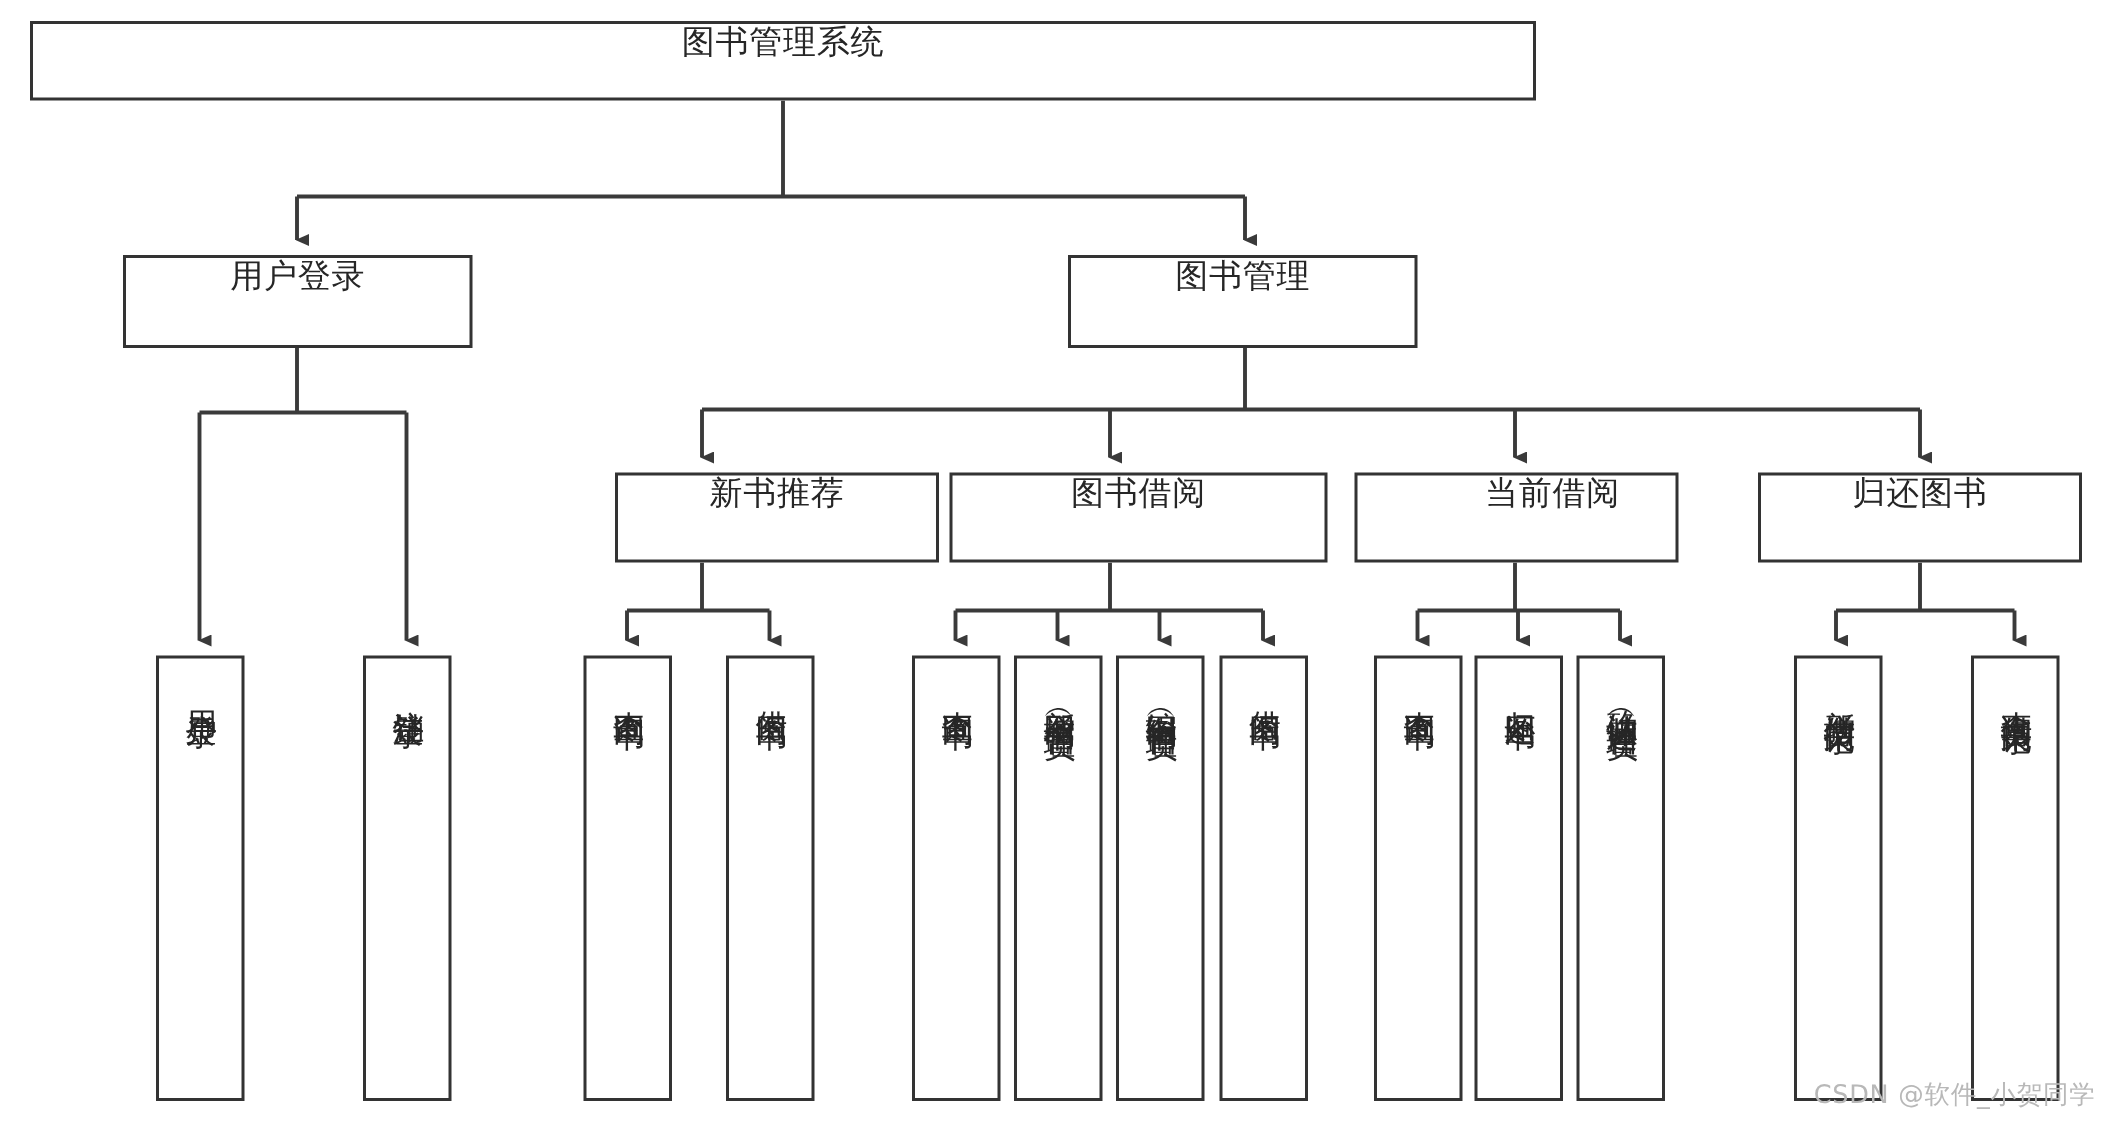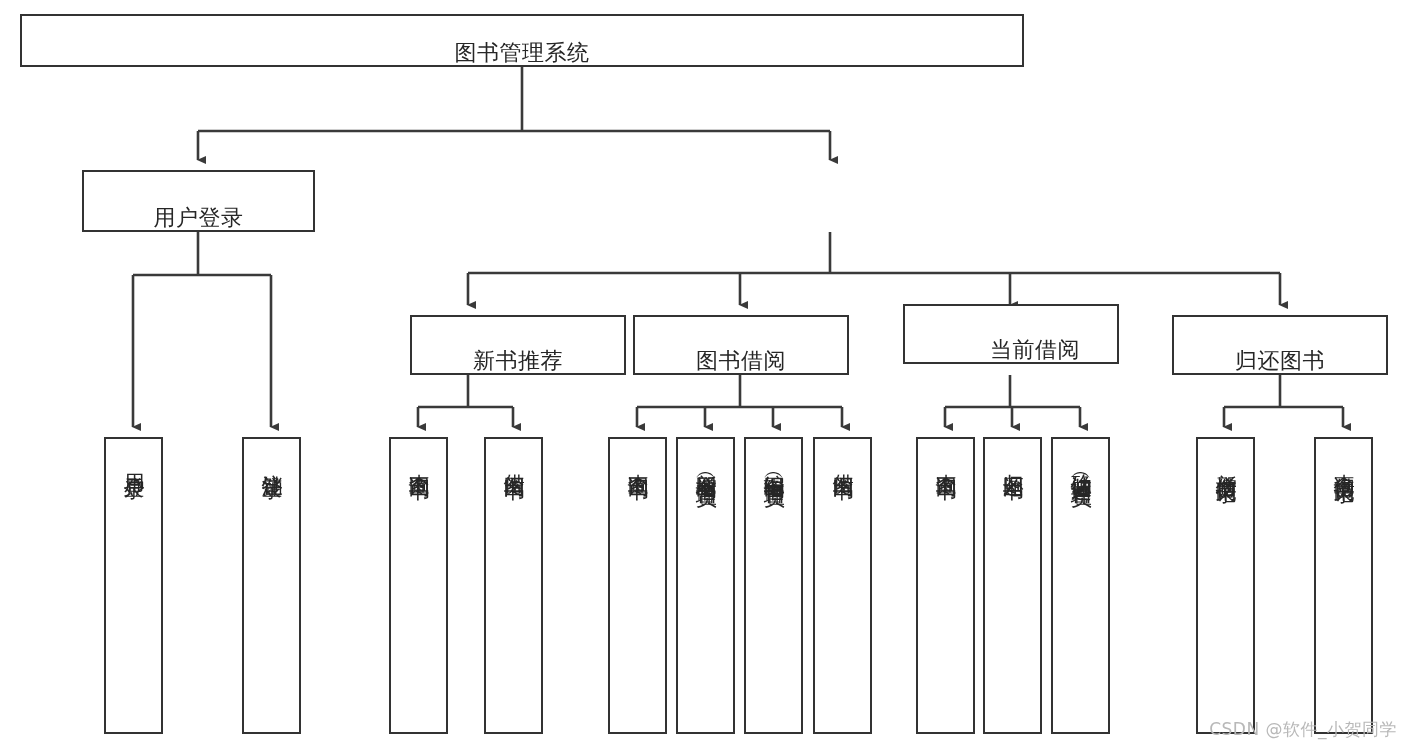--- a/index.html
+++ b/index.html
@@ -26,21 +26,21 @@
     width: 1405px;
     height: 747px;
     pointer-events: none;
   }
   .node {
     position: absolute;
     box-sizing: border-box;
     background: #ffffff;
     border: 2.5px solid #333333;
     display: flex;
-    align-items: flex-end;
+    align-items: flex-start;
     justify-content: center;
     z-index: 2;
   }
   .node-label {
     font-size: 21px;
     line-height: 1.15;
     letter-spacing: 0.5px;
     color: #262626;
     white-space: nowrap;
     text-align: center;
@@ -131,28 +131,31 @@
     </g>
   </svg>
 
   <div class="node root" style="left:20px; top:14px; width:1004px; height:53px;">
     <span class="node-label">图书管理系统</span>
   </div>
 
   <div class="node tier2" style="left:82px; top:170px; width:233px; height:62px;">
     <span class="node-label">用户登录</span>
   </div>
+  <div class="node tier2" style="left:712px; top:170px; width:233px; height:62px;">
+    <span class="node-label">图书管理</span>
+  </div>
 
   <div class="node tier3" style="left:362px; top:315px; width:216px; height:60px;margin-left:48px;">
     <span class="node-label">新书推荐</span>
   </div>
-  <div class="node tier3" style="left:633px; top:315px; width:216px; height:60px;">
+  <div class="node tier3" style="left:633px; top:315px; width:252px; height:60px;">
     <span class="node-label">图书借阅</span>
   </div>
-  <div class="node tier3" style="left:903px; top:304px; width:216px; height:60px;padding-left:48px;">
+  <div class="node tier3" style="left:903px; top:315px; width:216px; height:60px;padding-left:48px;">
     <span class="node-label">当前借阅</span>
   </div>
   <div class="node tier3" style="left:1172px; top:315px; width:216px; height:60px;">
     <span class="node-label">归还图书</span>
   </div>
 
   <div class="node leaf" style="left:104px; top:437px; width:59px; height:297px;">
     <span class="node-label">用户登录</span>
   </div>
   <div class="node leaf" style="left:242px; top:437px; width:59px; height:297px;">

